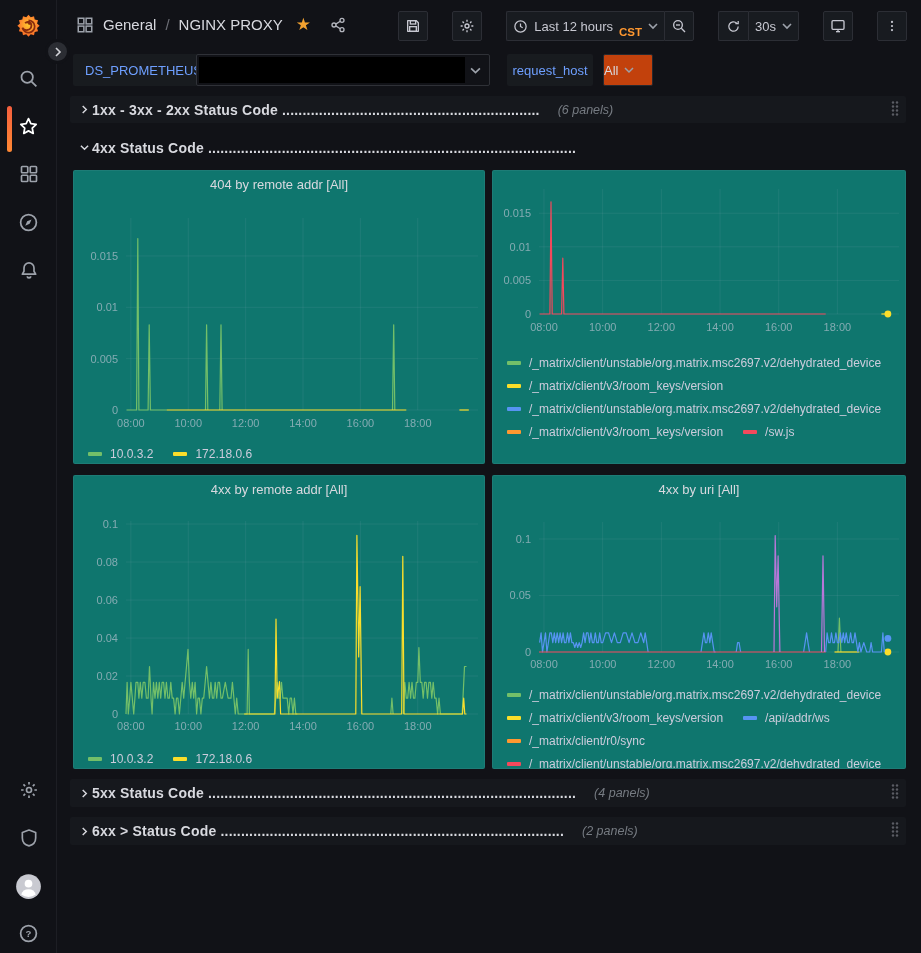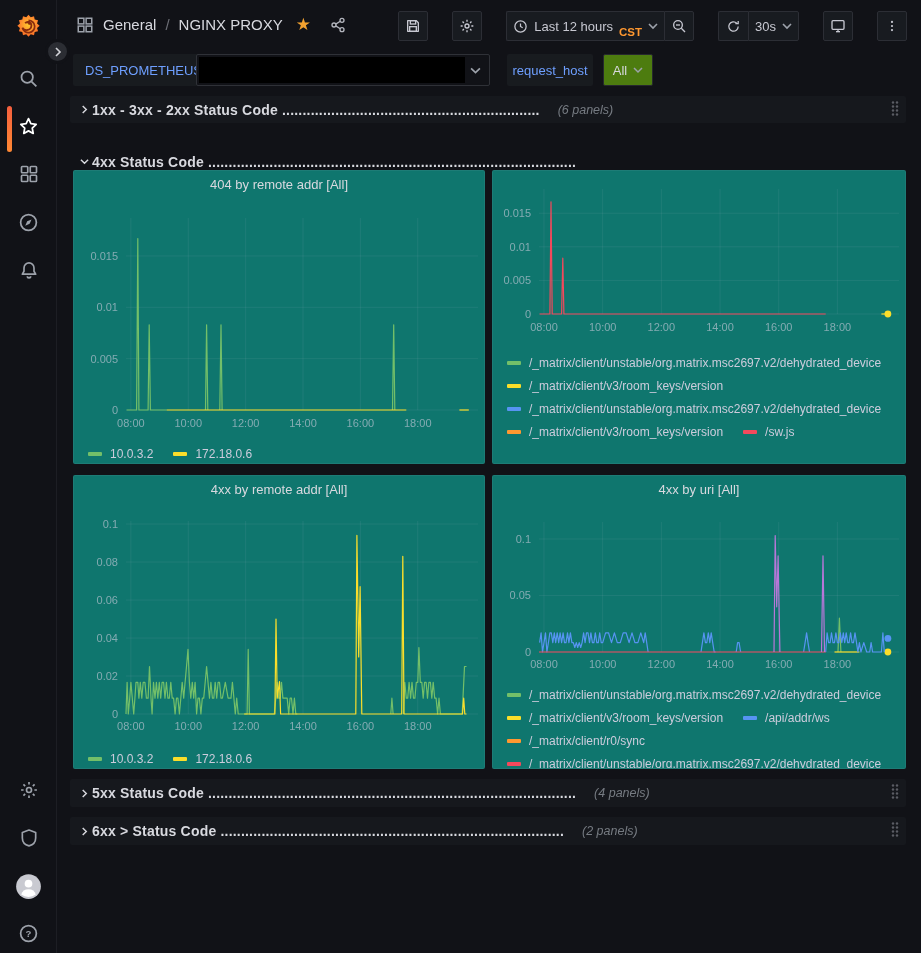--- a/index.html
+++ b/index.html
@@ -25,21 +25,21 @@
   .tb-group .tb-btn:first-child { border-right:none; border-radius:2px 0 0 2px; }
   .tb-group .tb-btn:last-child { border-radius:0 2px 2px 0; }
   .tz { color:#ff9830; font-weight:700; font-size:11.5px;margin-top:12px; }
   .caret { color:#9da2ab; }
 
   
   .varbox { position:absolute; height:32px; top:54px; display:flex; align-items:center; border-radius:2px; font-size:13px; }
   .var-label { background:#181b1f; color:#6e9fff; font-weight:500; padding:0 12px; height:32px; display:flex; align-items:center; border-radius:2px; cursor:pointer; }
   .ds-select { left:196px; width:294px; background:#111217; border:1px solid #2f3137; justify-content:flex-end; padding-right:8px; cursor:pointer; position:absolute; }
   .redacted { position:absolute; left:2px; top:2px; bottom:2px; width:266px; background:#000; }
-  .all-box { left:603px; width:50px; background:#4d7c0f; border:1px solid #26282e; justify-content:center; gap:6px; color:#d8d9df; cursor:pointer; position:absolute; }
+  .all-box { left:603px; width:50px; background:#c2410c; border:1px solid #26282e; gap:6px; color:#d8d9df; cursor:pointer; position:absolute; }
 
   
   .dash-row { position:absolute; left:70px; width:836px; display:flex; align-items:center; padding-left:6px; font-size:14px; font-weight:700; color:#d8d9df; cursor:pointer; }
   .dash-row.collapsed { background:#16181d; border-radius:2px; }
   .row-chev { width:16px; display:flex; justify-content:center; color:#d8d9df; }
   .row-title { white-space:nowrap; overflow:hidden; letter-spacing:.2px; }
   .row-count { font-weight:400; font-style:italic; font-size:12.5px; color:#767b82; margin-left:18px; white-space:nowrap; }
   .drag-dots { position:absolute; right:6px; top:50%; transform:translateY(-50%); color:#5a5d64; }
 
   
@@ -257,21 +257,21 @@
           <circle cx="3" cy="7" r="1.2"></circle>
           <circle cx="7" cy="7" r="1.2"></circle>
           <circle cx="3" cy="11" r="1.2"></circle>
           <circle cx="7" cy="11" r="1.2"></circle>
           <circle cx="3" cy="15" r="1.2"></circle>
           <circle cx="7" cy="15" r="1.2"></circle>
         </g>
       </svg></span>
 </div>
 
-<div class="dash-row" style="top:148px;height:27px">
+<div class="dash-row" style="top:134px;height:27px">
   <span class="row-chev">
       <svg width="9" height="9" viewBox="0 0 10 10">
         <polyline points="1,3 5,7 9,3" fill="none" stroke="currentColor" stroke-width="1.6"></polyline>
       </svg>
     </span>
   <span class="row-title">4xx Status Code ..........................................................................................</span>
 </div>
 
 <div class="dash-row collapsed" style="top:779px;height:28px">
   <span class="row-chev">

